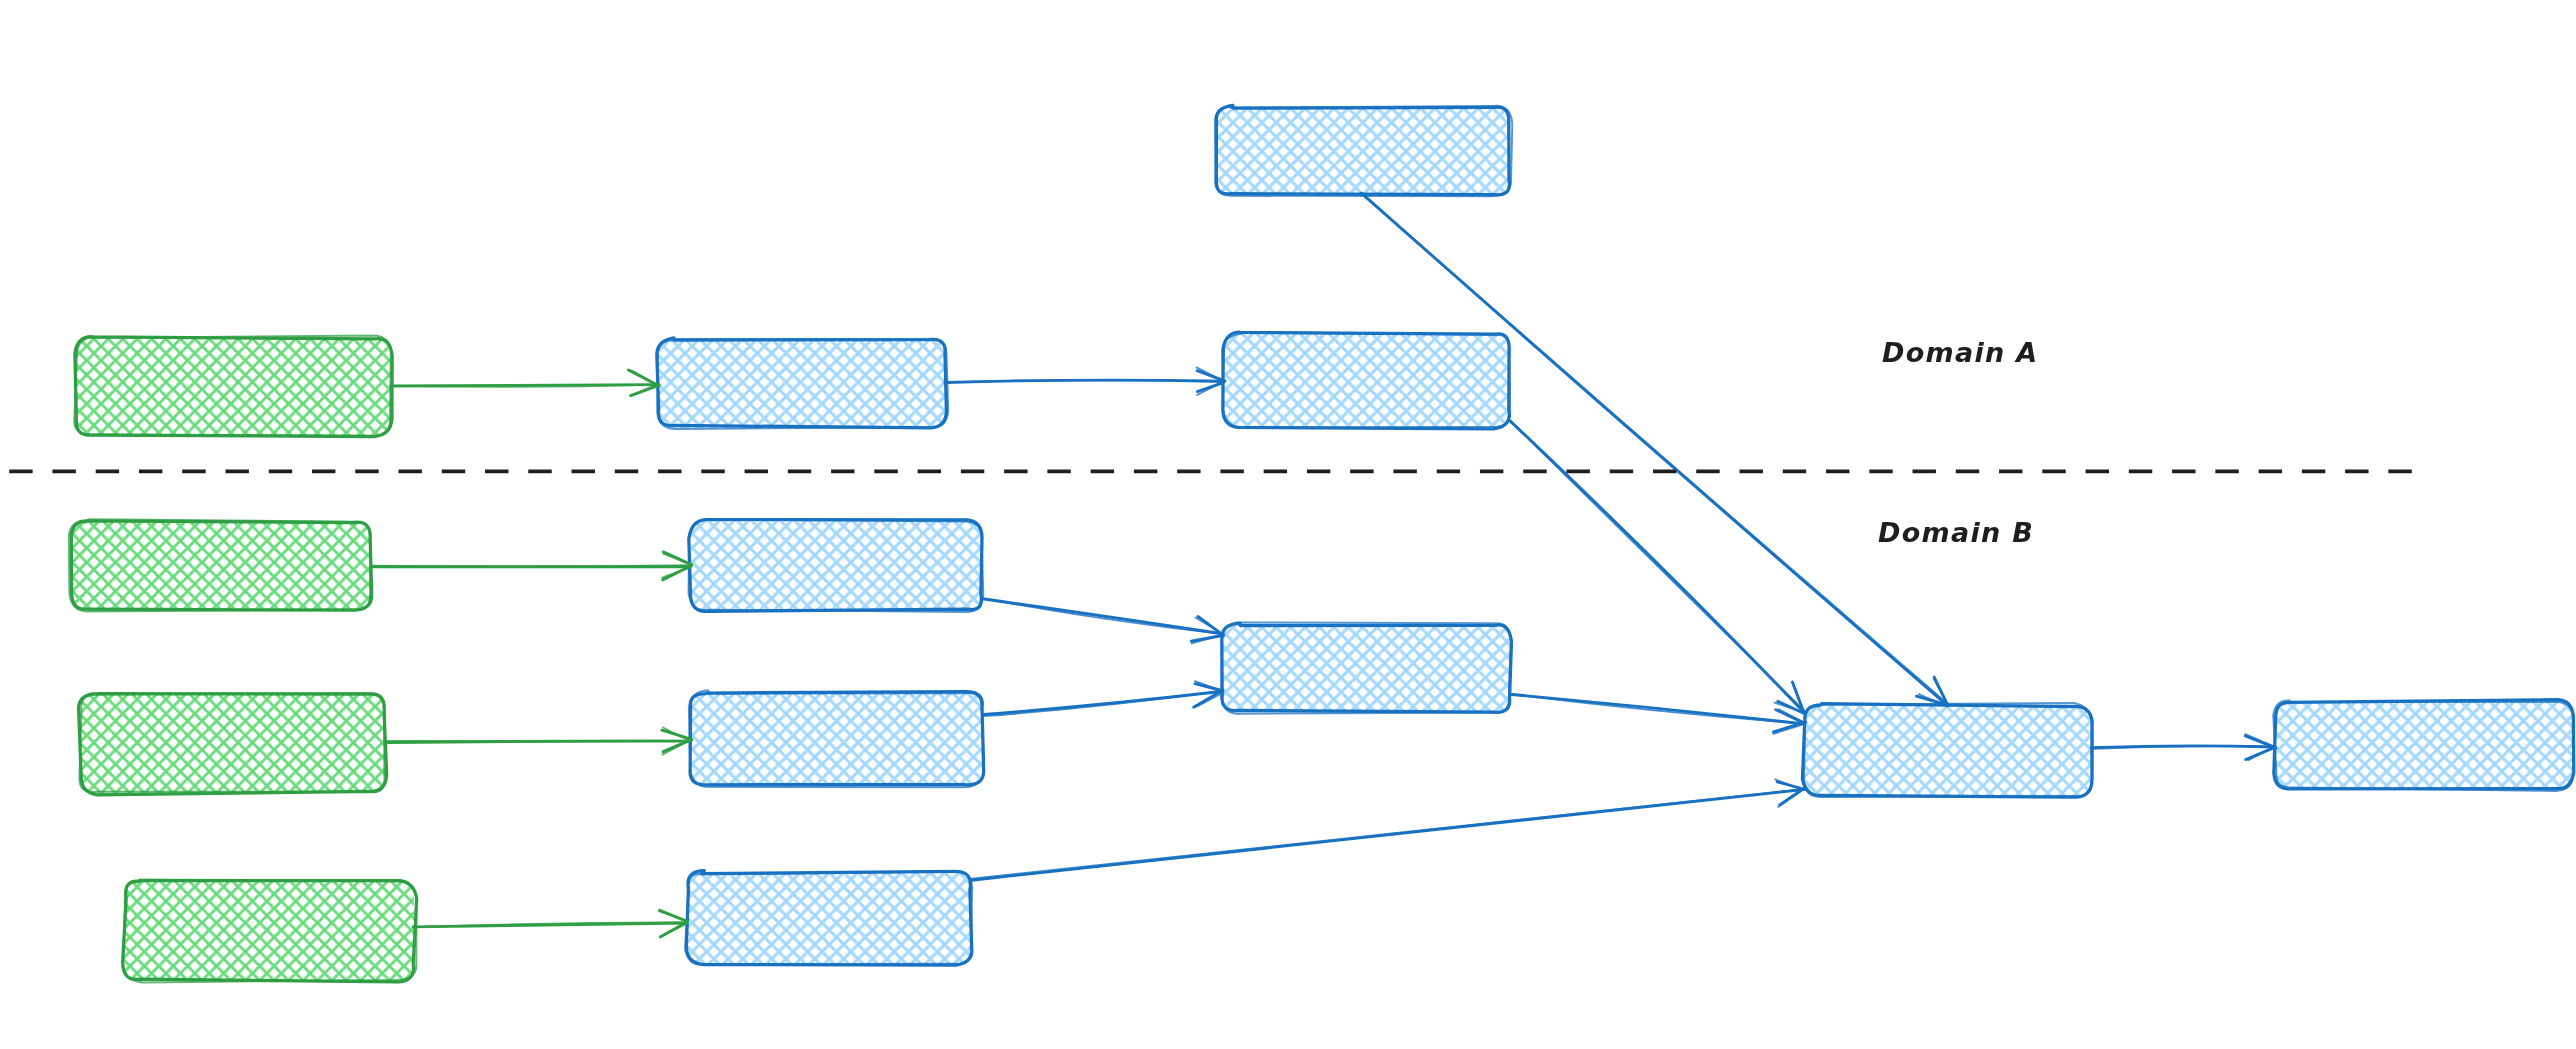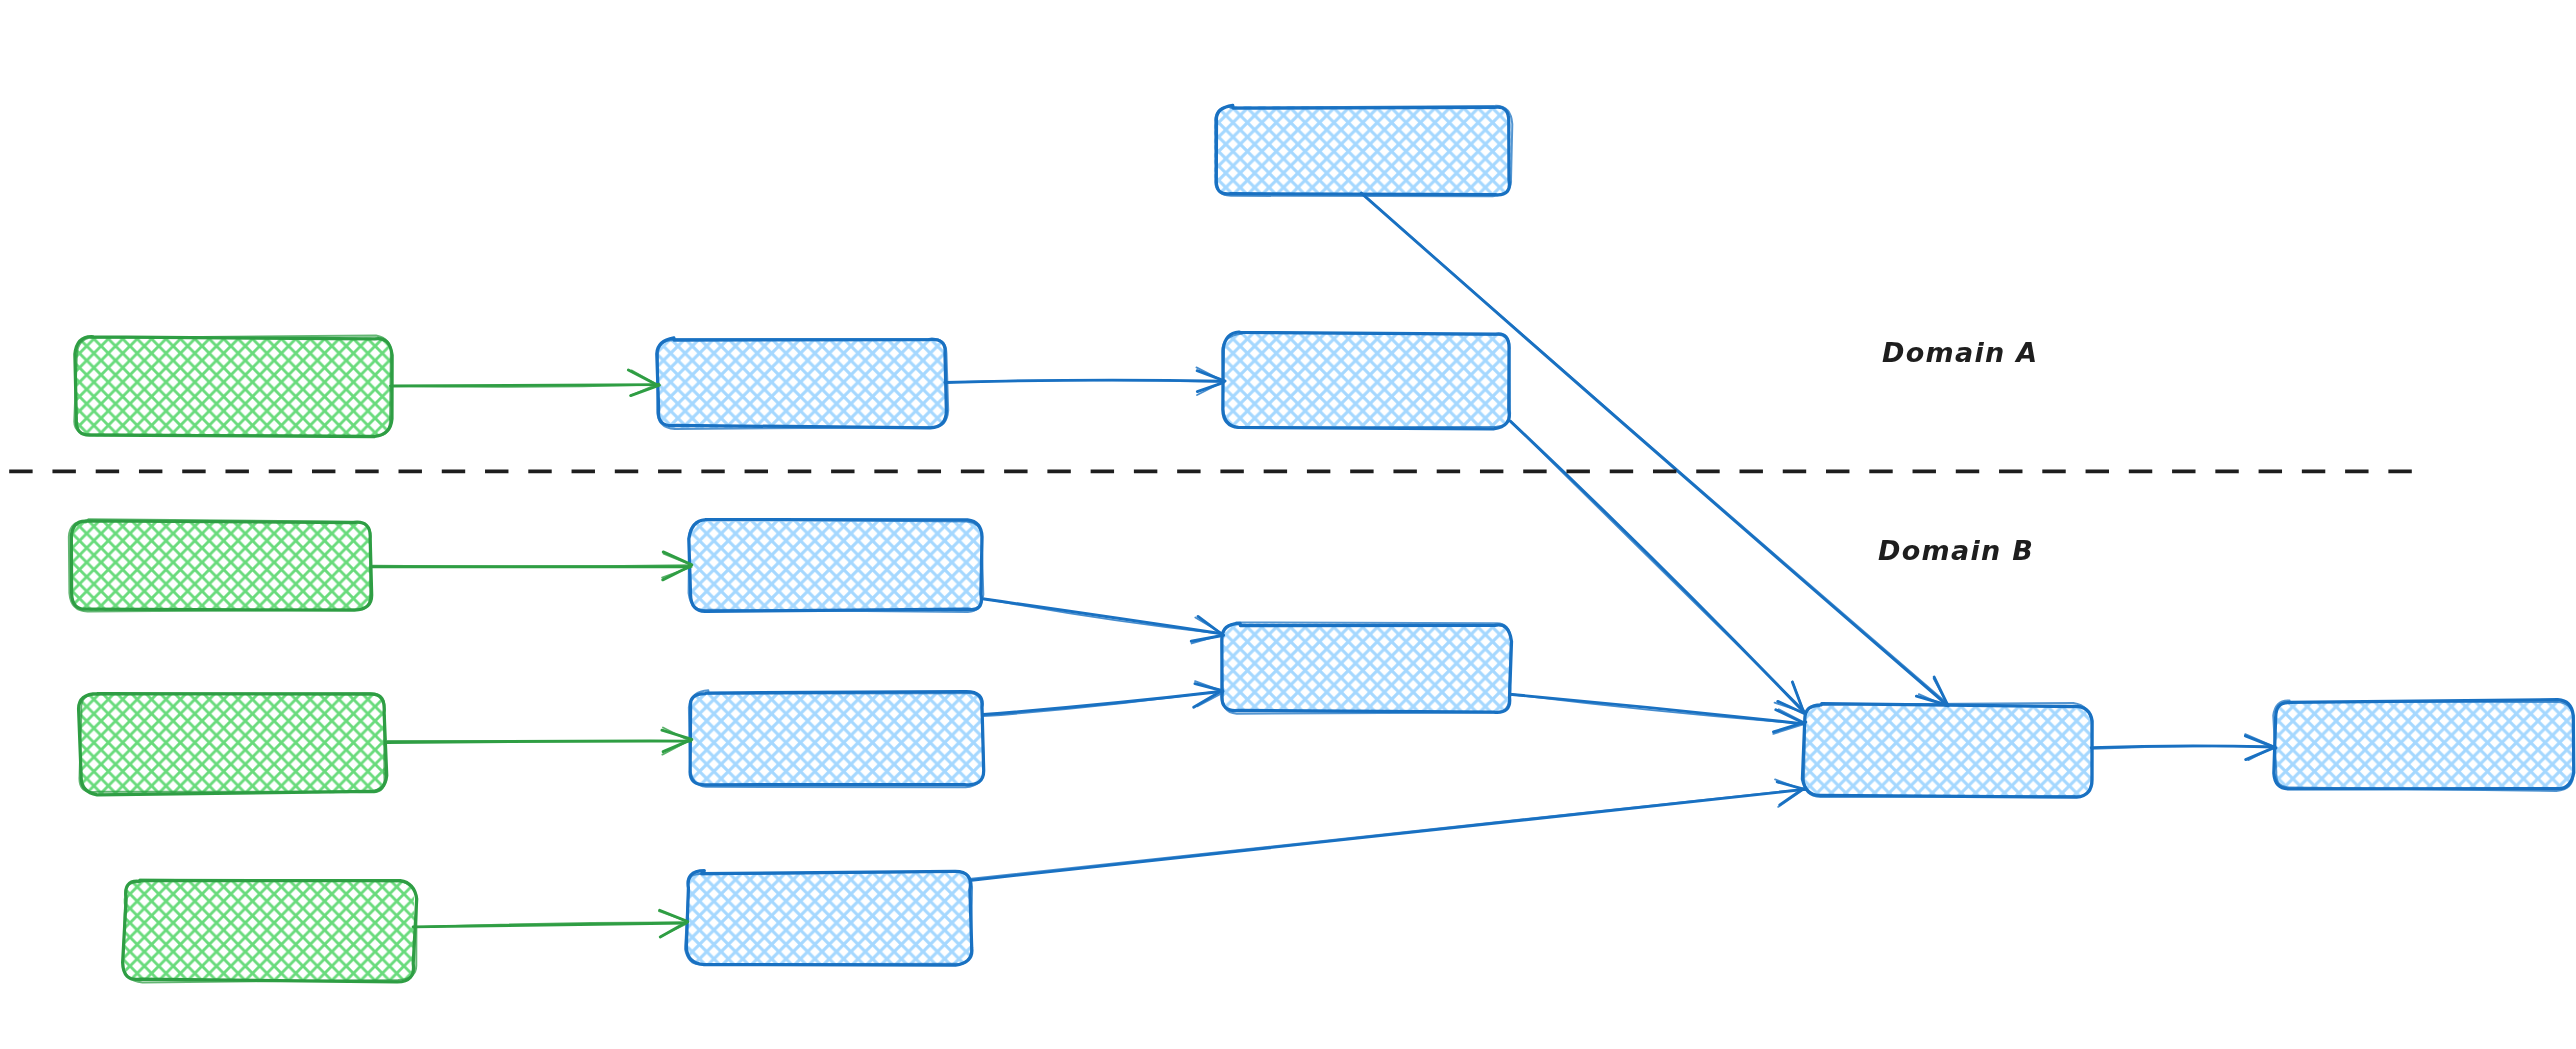--- a/index.html
+++ b/index.html
@@ -33,21 +33,21 @@
     color: #1e1e1e;
     font-family: "DejaVu Sans", sans-serif;
     font-size: 27px;
     font-weight: 600;
     letter-spacing: 1.3px;
     font-style: italic;
     white-space: nowrap;
     user-select: none;
   }
   #domain-a-label { left: 1882px; top: 337px; }
-  #domain-b-label { left: 1878px; top: 535px; }
+  #domain-b-label { left: 1878px; top: 517px; }
 </style>
 </head>
 <body>
 
 <div id="canvas-root">
 
   <svg id="sketch-svg" viewBox="0 0 2858 1164" xmlns="http://www.w3.org/2000/svg">
     <defs>
       <pattern id="hatch-green" width="16" height="16" patternUnits="userSpaceOnUse">
         <rect width="16" height="16" fill="#ffffff"></rect>

